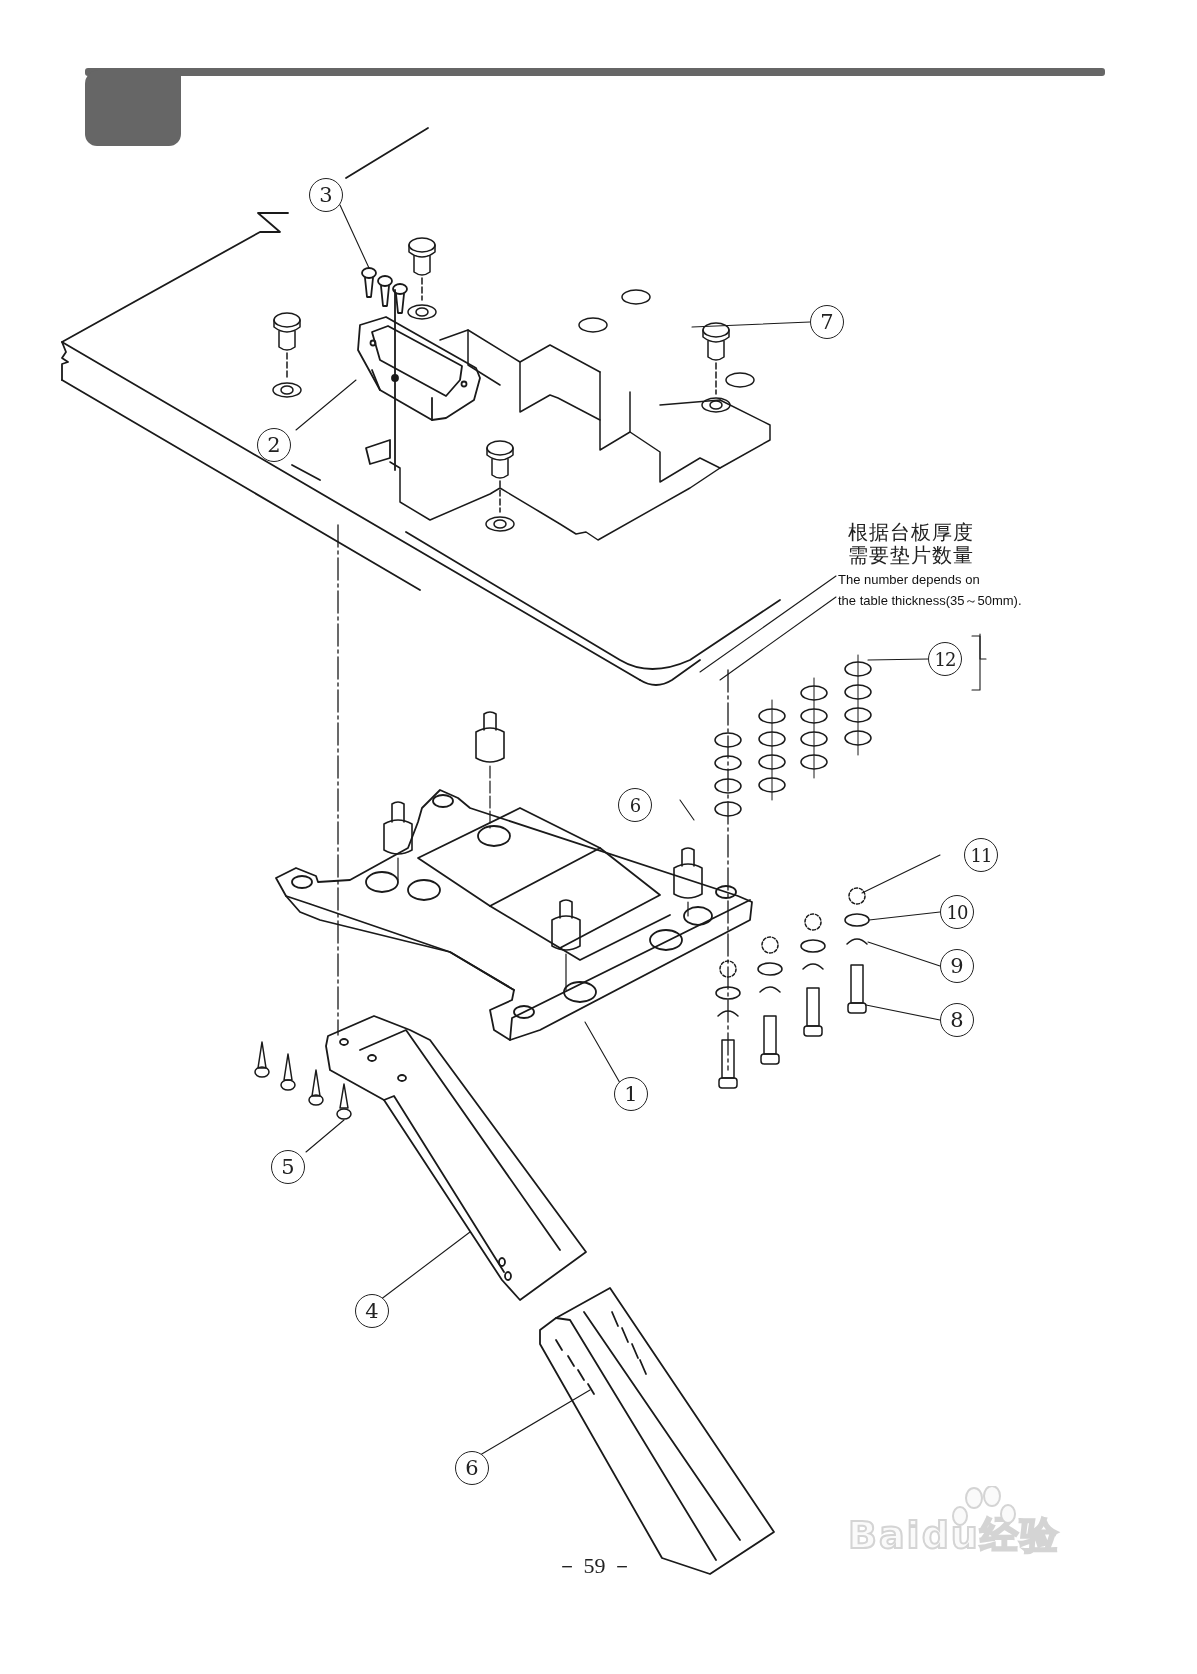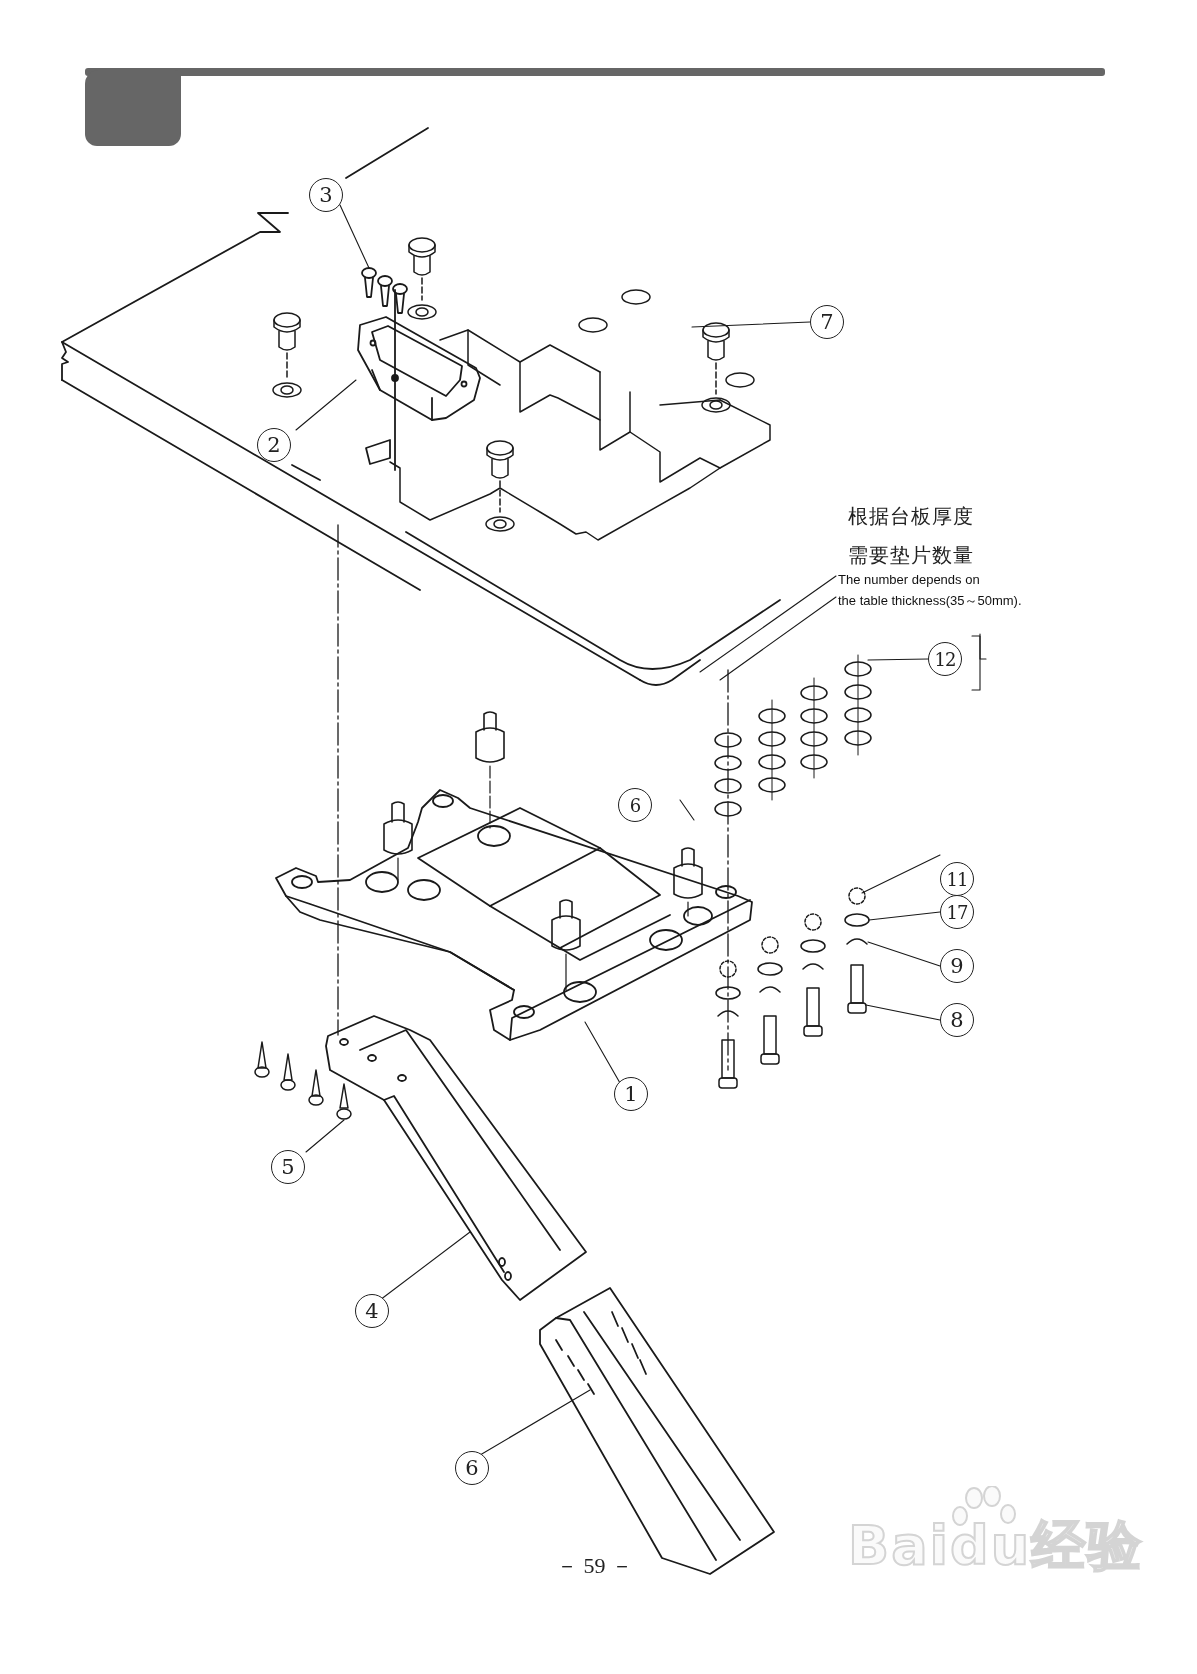--- a/index.html
+++ b/index.html
@@ -7,21 +7,21 @@
   .header-bar{position:absolute;left:85px;top:68px;width:1020px;height:8px;background:#666;border-radius:3px;}
   .header-tab{position:absolute;left:85px;top:70px;width:96px;height:76px;background:#666;border-radius:14px 6px 12px 12px;}
   svg.drawing{position:absolute;left:0;top:0;}
   .callout{position:absolute;width:34px;height:34px;border:1.3px solid #222;border-radius:50%;box-sizing:border-box;
     display:flex;align-items:center;justify-content:center;font-family:"DejaVu Serif",serif;font-size:21px;color:#222;background:#fff;}
   .callout.two{font-size:18px;letter-spacing:-1px;text-align:center;}
   .note-cn{position:absolute;left:848px;font-family:"DejaVu Sans",sans-serif;font-size:20px;color:#222;letter-spacing:1px;}
   .note-en{position:absolute;left:838px;font-family:"Liberation Sans",sans-serif;font-size:13px;color:#111;line-height:20px;}
   .page-num{position:absolute;left:556px;top:1551px;font-family:"Liberation Serif",serif;font-size:22px;color:#222;}
   .watermark{position:absolute;left:848px;top:1510px;color:#fff;}
-  .wm-logo{font-family:"DejaVu Sans",sans-serif;font-weight:bold;font-size:54px;color:#fafafa;
+  .wm-logo{font-family:"DejaVu Sans",sans-serif;font-weight:bold;font-size:38px;color:#fafafa;
     -webkit-text-stroke:2px #d4d4d4;letter-spacing:2px;}
   .wm-url{font-family:"DejaVu Sans",sans-serif;font-size:32px;color:#fafafa;-webkit-text-stroke:1.3px #d4d4d4;margin-top:-4px;}
   .paw{position:absolute;left:104px;top:-24px;}
 </style>
 </head>
 <body>
 
 <div class="header-bar"></div>
 <div class="header-tab"></div>
 
@@ -288,46 +288,46 @@
   </div>
 <div class="callout" style="left:810px;top:305px;">
     <span>7</span>
   </div>
 <div class="callout two" style="left:928px;top:642px;">
     <span>12</span>
   </div>
 <div class="callout two" style="left:618px;top:788px;">
     <span>6</span>
   </div>
-<div class="callout two" style="left:940px;top:838px;margin-top:24px;">
+<div class="callout two" style="left:964px;top:838px;">
     <span>11</span>
   </div>
 <div class="callout two" style="left:940px;top:895px;">
-    <span>17</span>
+    <span>10</span>
   </div>
 <div class="callout" style="left:940px;top:949px;">
     <span>9</span>
   </div>
 <div class="callout" style="left:940px;top:1003px;">
     <span>8</span>
   </div>
 <div class="callout" style="left:614px;top:1077px;">
     <span>1</span>
   </div>
 <div class="callout" style="left:271px;top:1150px;">
     <span>5</span>
   </div>
 <div class="callout" style="left:355px;top:1294px;">
     <span>4</span>
   </div>
 <div class="callout" style="left:455px;top:1451px;">
     <span>6</span>
   </div>
 
-<div class="note-cn" style="top:503px;">根据台板厚度</div>
+<div class="note-cn" style="top:519px;">根据台板厚度</div>
 <div class="note-cn" style="top:542px;font-family:Liberation Mono, monospace;">需要垫片数量</div>
 <div class="note-en" style="top:570px;">The number depends on</div>
 <div class="note-en" style="top:591px;">the table thickness(35～50mm).</div>
 
 <div class="page-num">－ 59 －</div>
 
 <div class="watermark">
   <svg class="paw" width="70" height="60" viewBox="0 0 70 60" fill="#fafafa" stroke="#d4d4d4" stroke-width="2">
     <ellipse cx="22" cy="12" rx="8" ry="10"></ellipse>
       <ellipse cx="40" cy="10" rx="8" ry="10"></ellipse>

